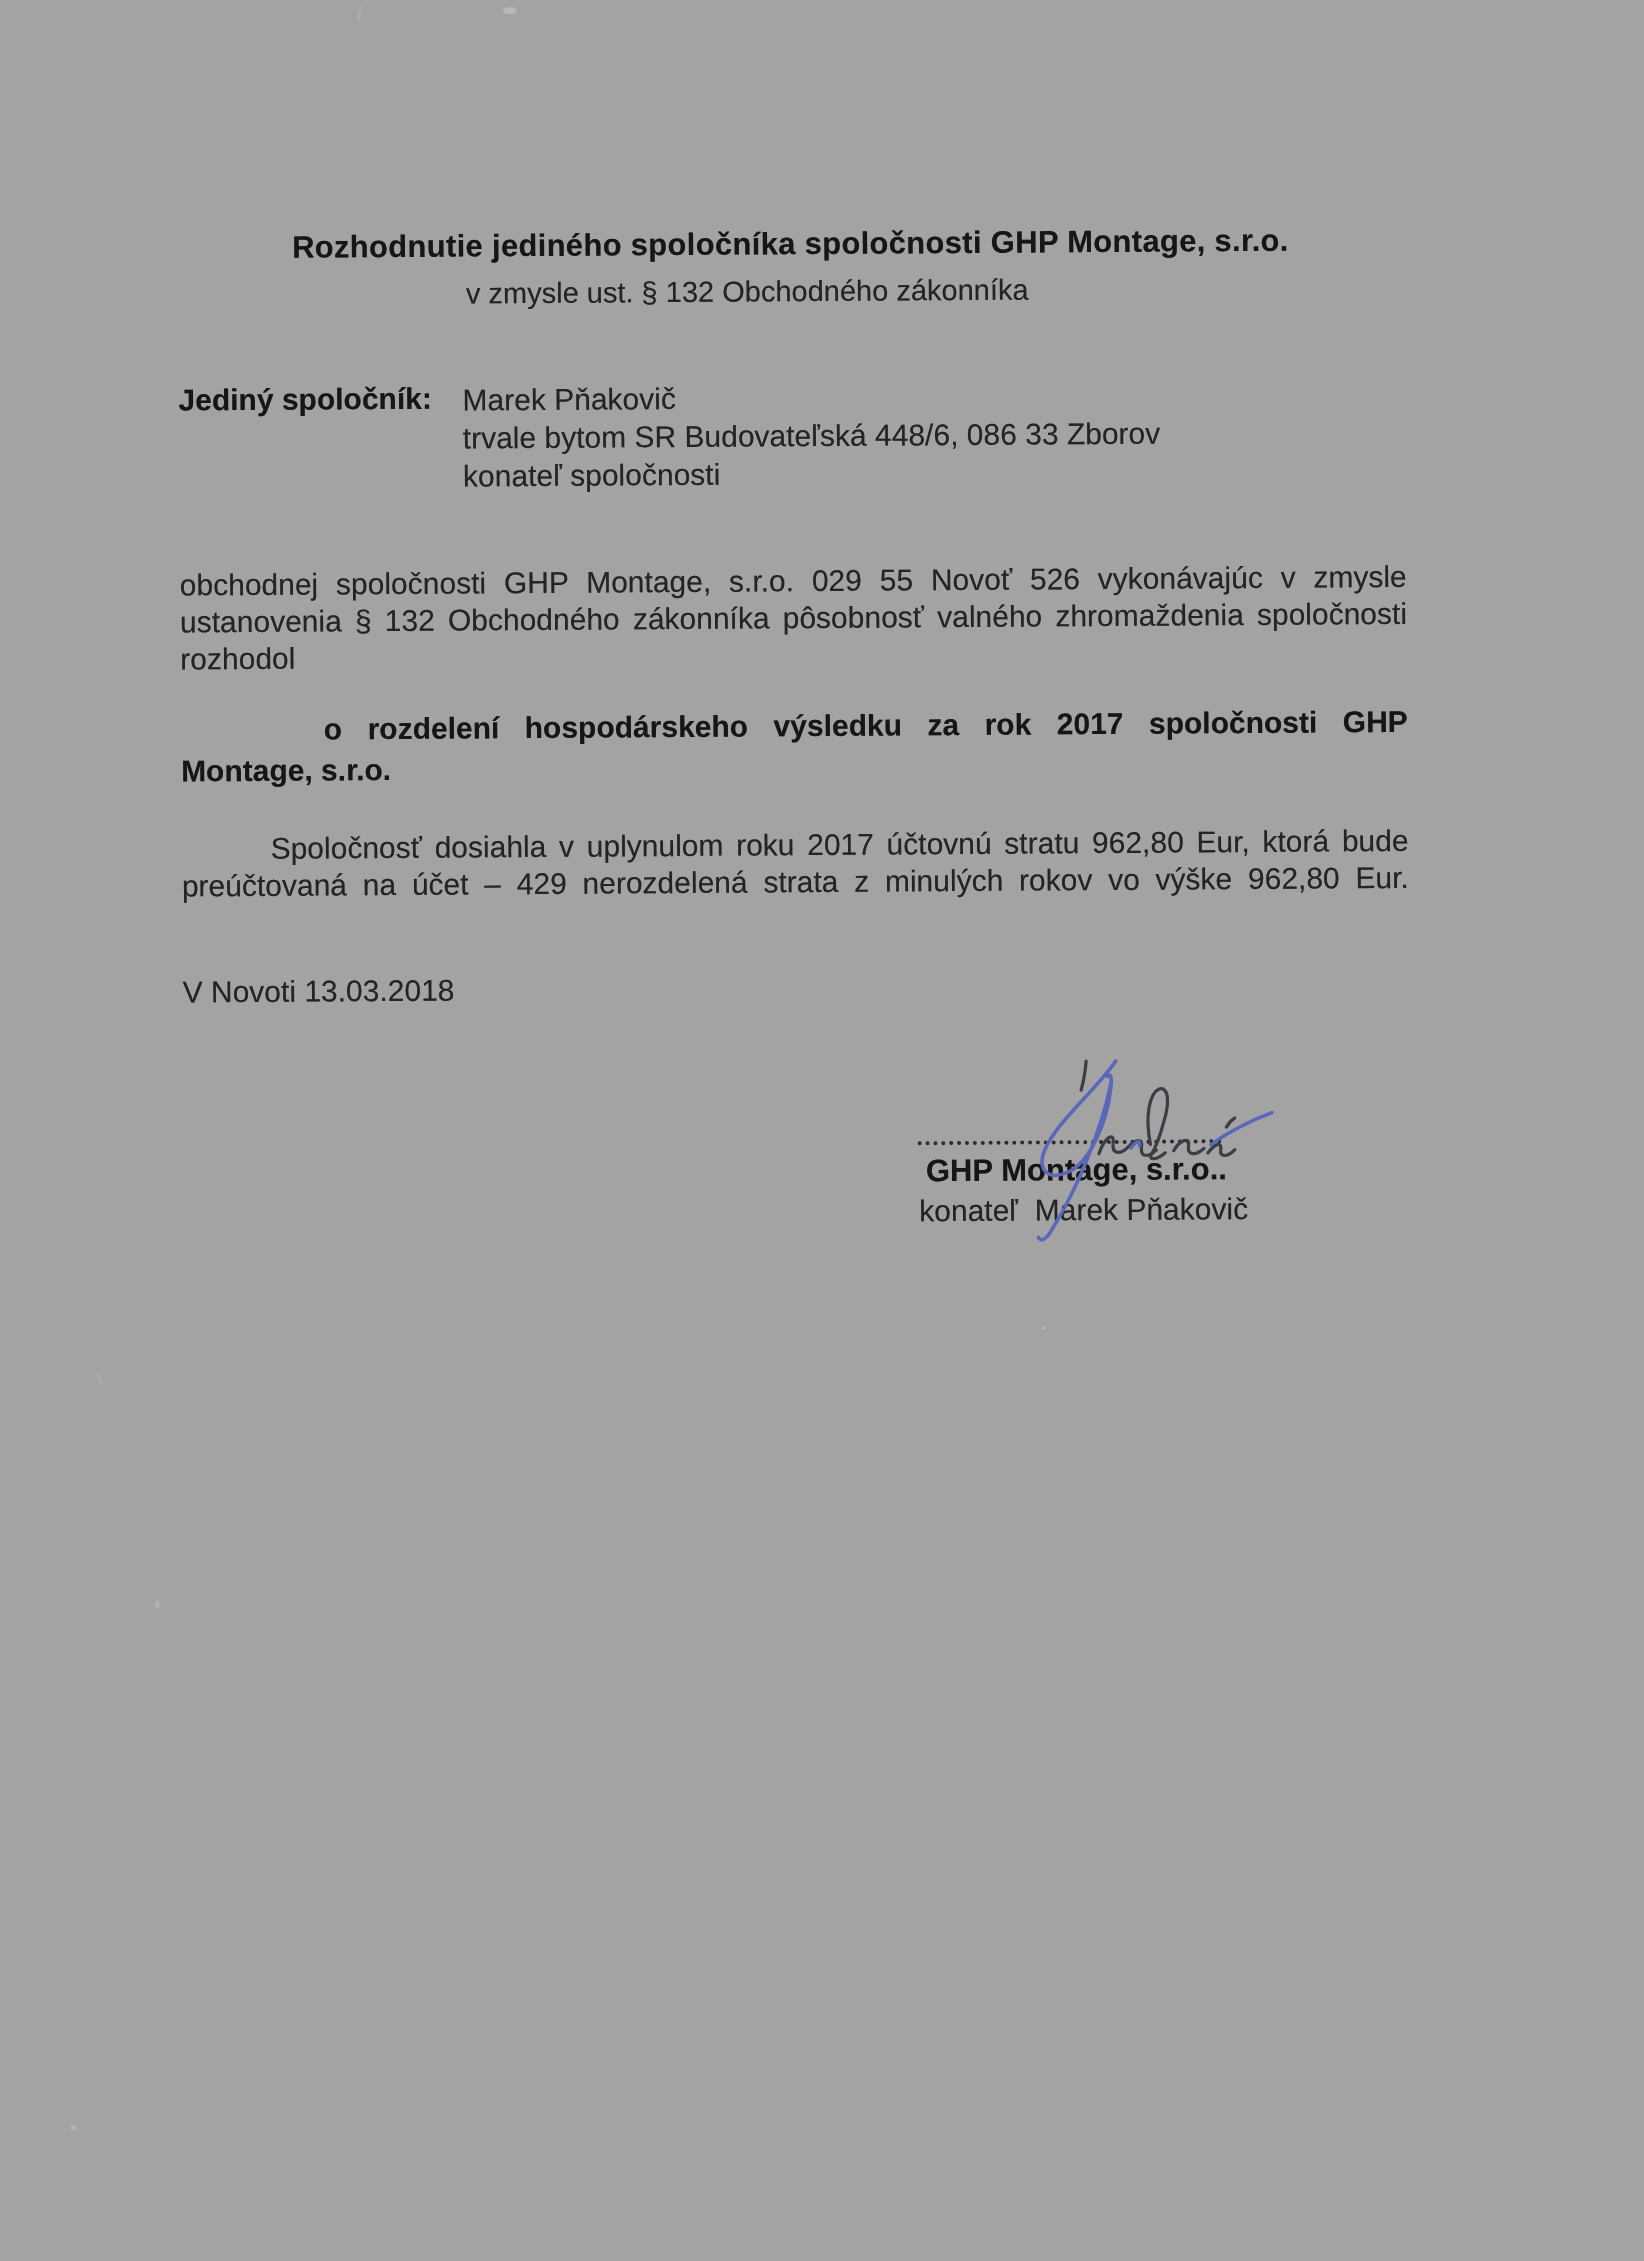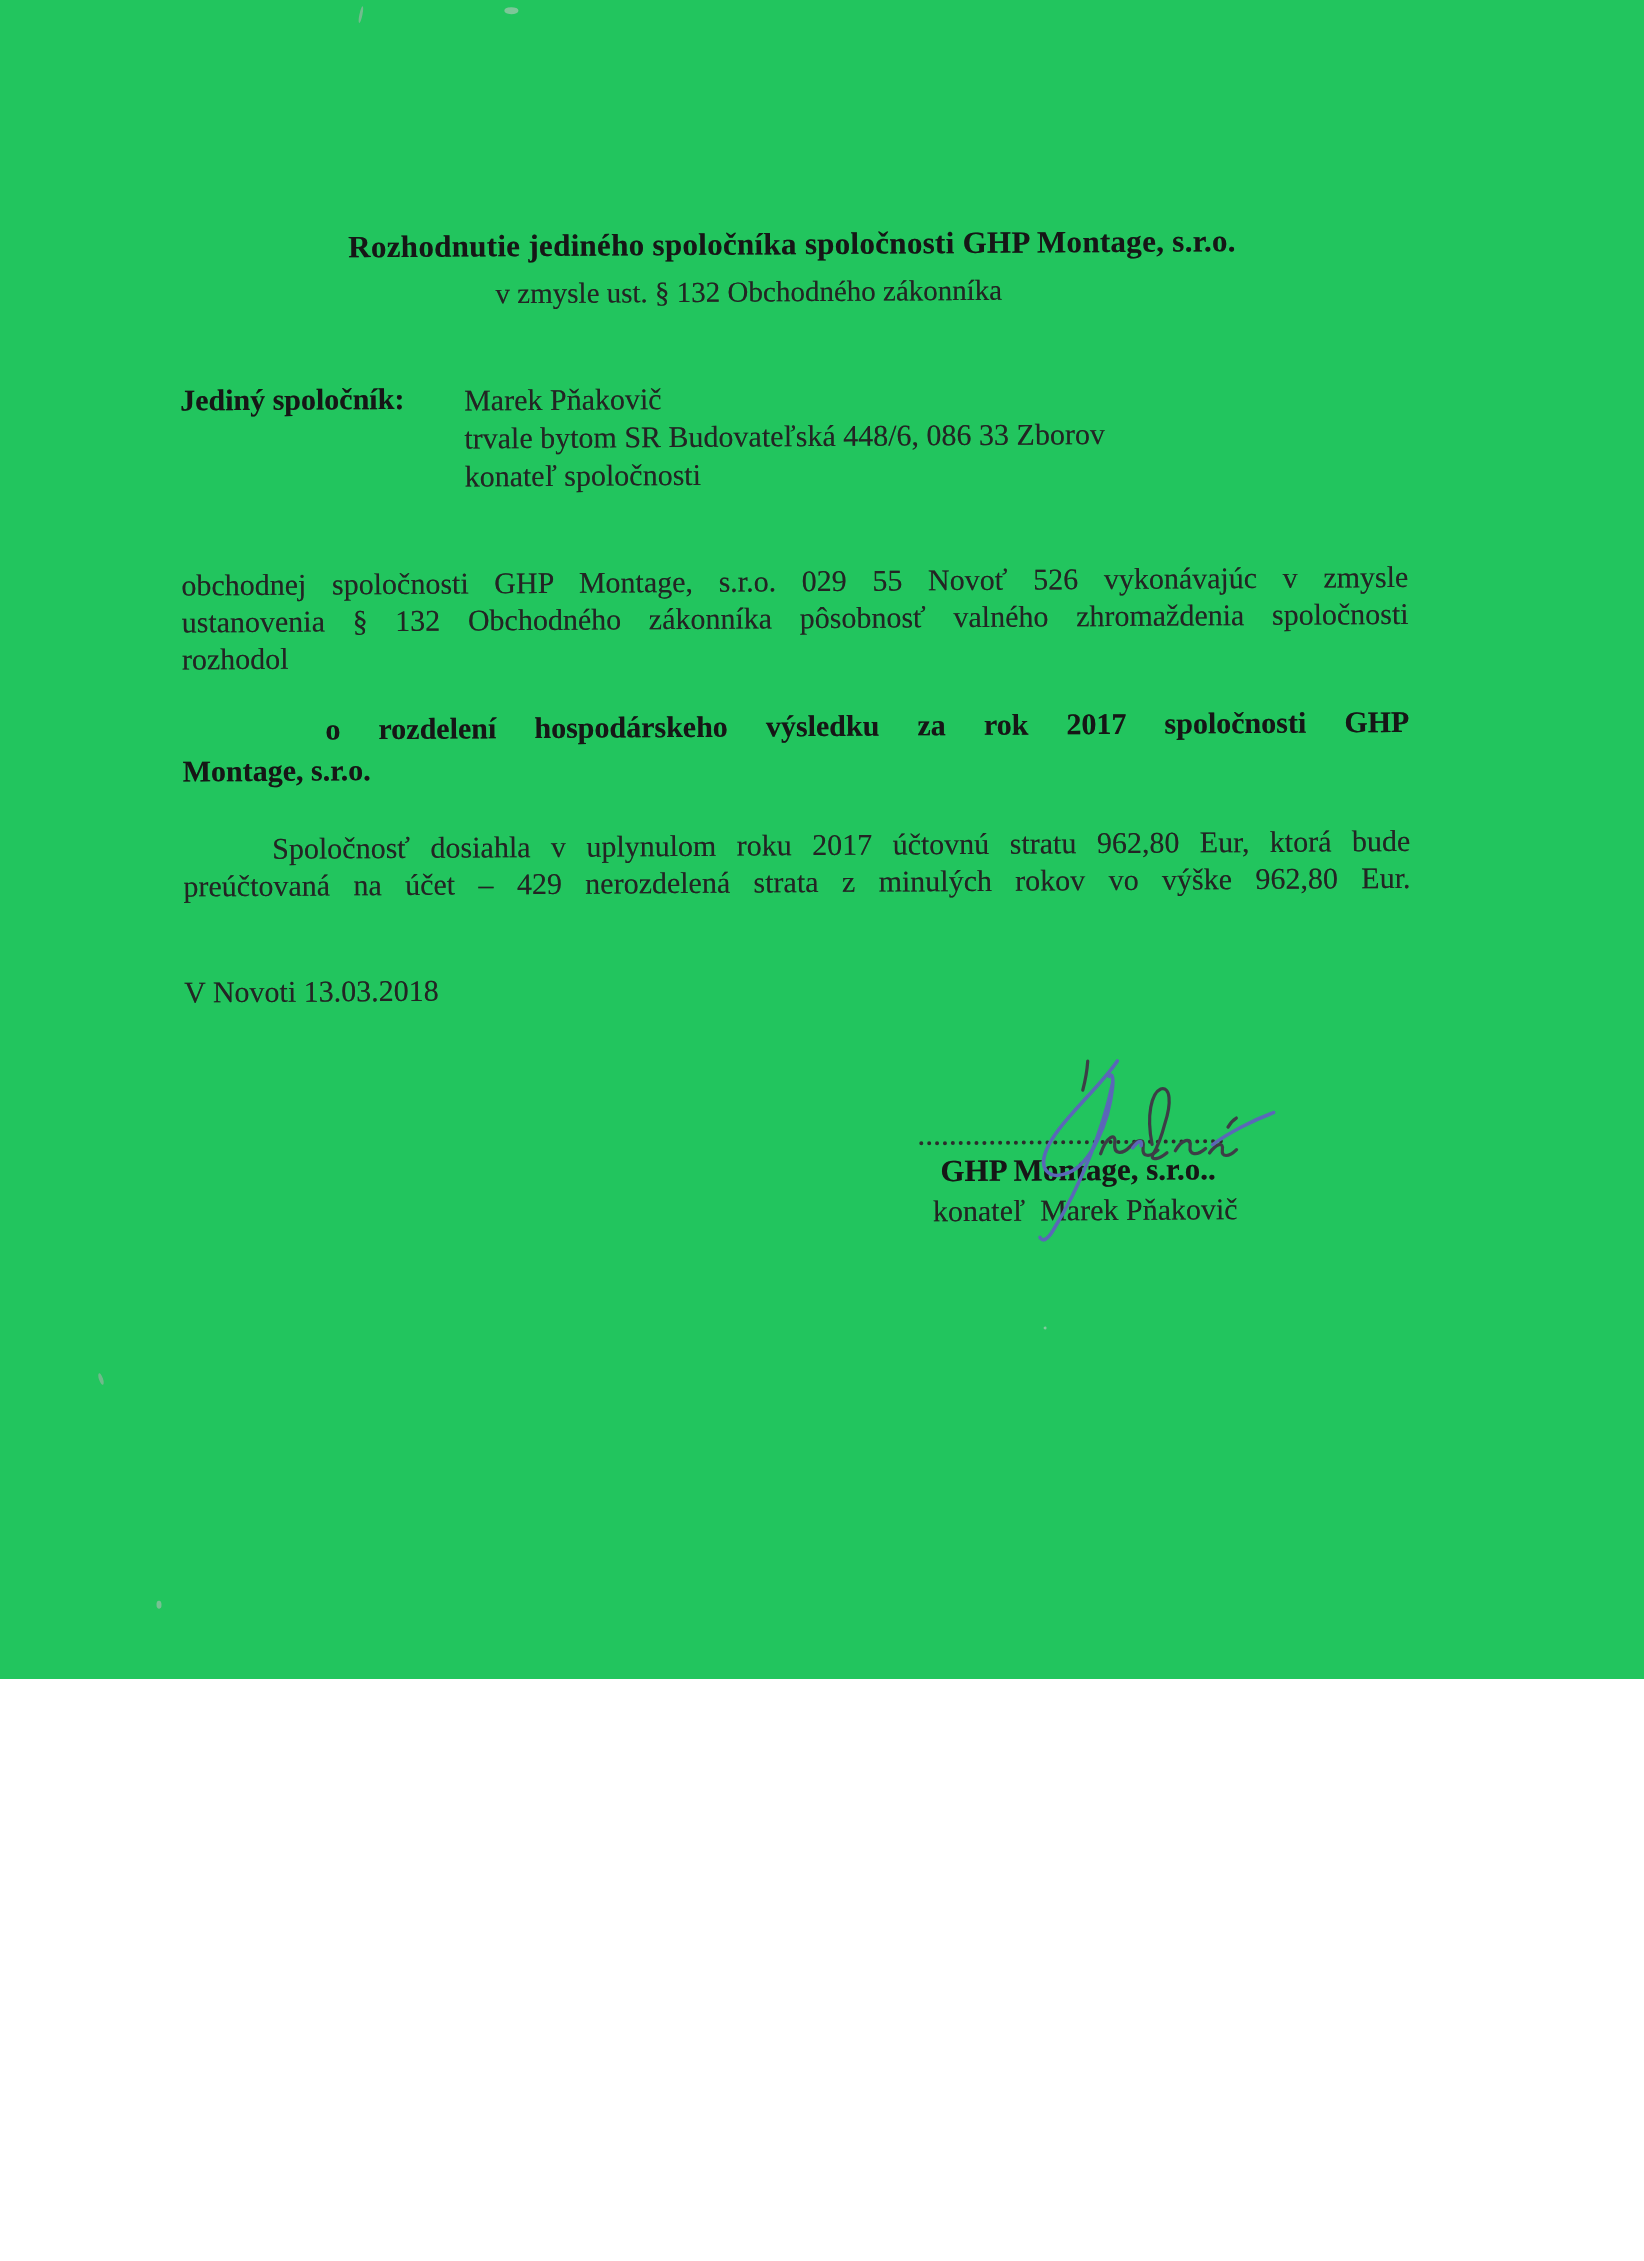--- a/index.html
+++ b/index.html
@@ -3,24 +3,24 @@
 <meta charset="utf-8">
 <style>
   html, body {
     margin: 0;
     padding: 0;
     background: #ffffff;
   }
   .page {
     position: relative;
     width: 1644px;
-    height: 1679px;
-    background: #22c55e;
+    height: 2261px;
+    background: #a3a3a3;
     overflow: hidden;
-    font-family: Liberation Serif, serif;
+    font-family: Liberation Sans, sans-serif;
     color: #1f1f1f;
   }
   
   .scan {
     position: absolute;
     inset: 0;
     transform: rotate(-0.4deg);
     transform-origin: 50% 40%;
   }
   .abs { position: absolute; }

